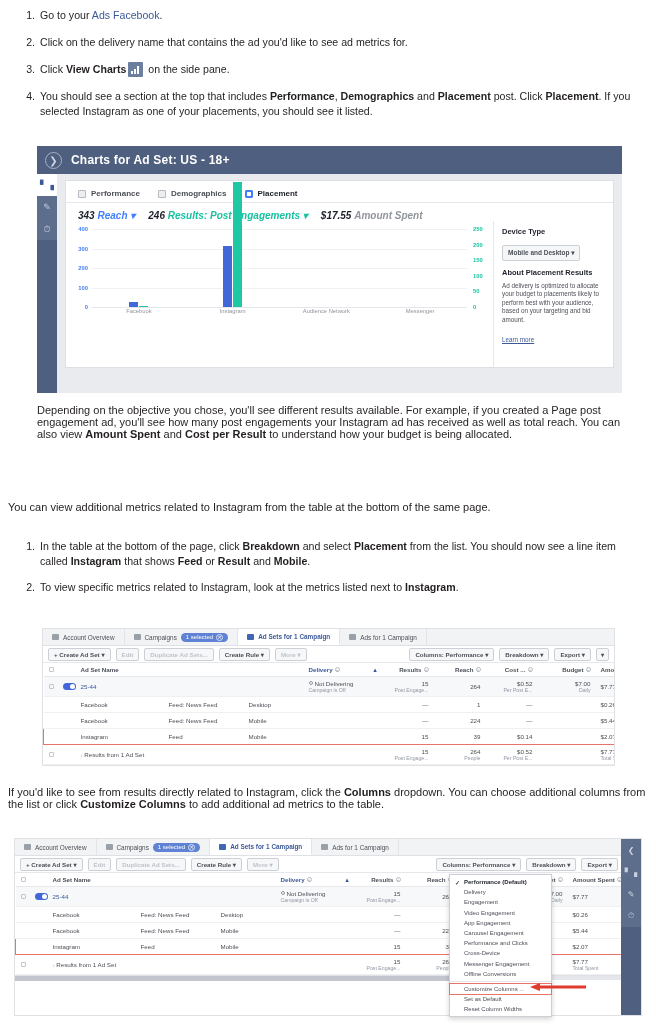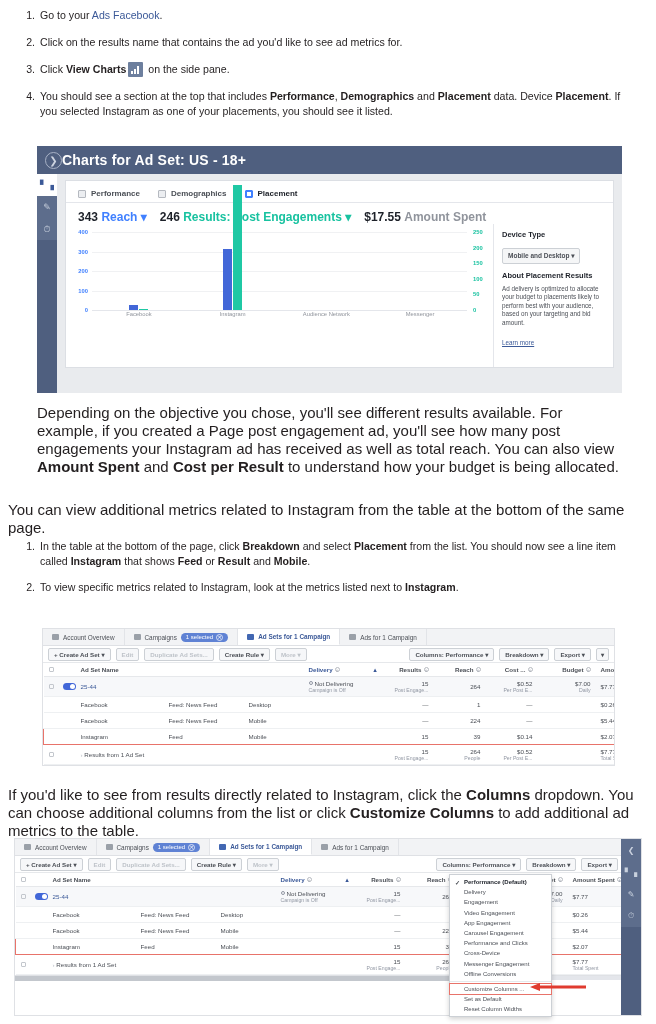--- a/index.html
+++ b/index.html
@@ -13,21 +13,21 @@
     overflow:hidden;
   }
 
   
   .doc { padding:0; }
   .li-row { display:flex; align-items:flex-start; font-size:10.6px; line-height:15px; color:#231f20; }
   .li-num { width:22px; flex:0 0 22px; text-align:right; padding-right:5px; }
   .li-txt { flex:1 1 auto; }
   b, .b { font-weight:bold; }
   a.link { color:#3b5998; text-decoration:none; }
-  .para { font-size:15px; line-height:18px; color:#231f20; }
+  .para { font-size:11px; line-height:12px; color:#231f20; }
 
   .viewcharts-icon{
     display:inline-block;vertical-align:-4px;width:15px;height:15px;
     background:#6d7f9e;border-radius:1px;position:relative;margin:0 2px;
   }
   .viewcharts-icon i{position:absolute;bottom:3px;background:#fff;display:block;}
   .viewcharts-icon i:nth-child(1){left:3px;width:2px;height:3px;}
   .viewcharts-icon i:nth-child(2){left:6px;width:2px;height:5px;}
   .viewcharts-icon i:nth-child(3){left:9px;width:2px;height:8px;}
 
@@ -36,34 +36,34 @@
     position:absolute; left:37px; top:146px; width:585px; height:247px;
     background:#e9ebee; overflow:hidden;
   }
   .cs-topbar{
     height:28px;background:#4f5f7f;display:flex;align-items:center;padding-left:8px;
   }
   .cs-circle{
     width:17px;height:17px;border-radius:50%;border:1px solid #a8b2c6;
     display:flex;align-items:center;justify-content:center;color:#cdd4e0;font-size:10px;
   }
-  .cs-title{color:#fff;font-size:14px;font-weight:bold;letter-spacing:.2px;}
+  .cs-title{color:#fff;font-size:12px;font-weight:bold;margin-left:9px;letter-spacing:.2px;}
   .cs-body{display:flex;height:219px;}
   .cs-rail{width:20px;background:#4f5f7f;flex:0 0 20px;}
   .cs-rail .ri{height:22px;display:flex;align-items:center;justify-content:center;color:#c9d1de;font-size:9px;}
   .cs-rail .ri.act{background:#fff;color:#3b5998;}
   .cs-rail .ri.mid{background:#5d6d8c;}
   .cs-main{flex:1 1 auto;background:#e9ebee;padding:6px 8px 0 8px;}
   .cs-card{background:#fff;border:1px solid #dcdfe4;height:188px;display:flex;flex-direction:column;}
   .cs-tabs{display:flex;align-items:center;height:22px;padding:4px 0 0 12px;gap:18px;border-bottom:1px solid #e4e6eb;position:relative;}
   .cs-tab{display:flex;align-items:center;gap:5px;font-size:8px;font-weight:bold;color:#4b4f56;}
   .cs-tab.sel{color:#1d2129;}
   .tabicon{width:8px;height:8px;border:1px solid #b5b9c0;border-radius:1px;background:#eceef1;display:inline-block;}
   .tabicon.blue{border-color:#4080ff;background:#fff;box-shadow:inset 0 0 0 1px #4080ff;}
-  .cs-metrics{display:flex;align-items:center;gap:13px;padding:7px 0 0 12px;font-size:12px;}
+  .cs-metrics{display:flex;align-items:center;gap:13px;padding:7px 0 0 12px;font-size:10px;font-style:italic;}
   .m-num{font-weight:bold;color:#1d2129;}
   .m-lbl{font-weight:bold;}
   .m-lbl.blue{color:#4080ff;}
   .m-lbl.teal{color:#18c2a0;}
   .m-lbl.gray{color:#90949c;}
   .cs-plotwrap{flex:1 1 auto;display:flex;}
   .cs-plot{flex:1 1 auto;position:relative;padding:6px 4px 0 4px;}
   .cs-side{width:120px;flex:0 0 120px;border-left:1px solid #e4e6eb;padding:6px 8px;}
   .side-h{font-size:7.5px;font-weight:bold;color:#1d2129;margin-bottom:5px;}
   .side-sel{border:1px solid #ccd0d5;border-radius:2px;background:#f5f6f7;font-size:6.5px;
@@ -149,34 +149,34 @@
 <div class="doc" style="position:absolute;left:18px;top:8px;width:620px;">
   <div class="li-row" style="margin-bottom:12px;">
     <span class="li-num">1.</span>
     <span class="li-txt">
       <span>Go to your </span><a class="link" href="#">Ads Facebook</a><span>.</span>
     </span>
   </div>
 
   <div class="li-row" style="margin-bottom:12px;">
     <span class="li-num">2.</span>
-    <span class="li-txt">Click on the results name that contains the ad you'd like to see ad metrics for.</span>
+    <span class="li-txt">Click on the delivery name that contains the ad you'd like to see ad metrics for.</span>
   </div>
 
   <div class="li-row" style="margin-bottom:12px;">
     <span class="li-num">3.</span>
     <span class="li-txt">
       <span>Click </span><b>View Charts</b><span class="viewcharts-icon"><i></i><i></i><i></i></span><span> on the side pane.</span>
     </span>
   </div>
 
   <div class="li-row">
     <span class="li-num">4.</span>
     <span class="li-txt">
-      <span>You should see a section at the top that includes </span><b>Performance</b><span>, </span><b>Demographics</b><span> and </span><b>Placement</b><span> data. Device </span><b>Placement</b><span>. If you selected Instagram as one of your placements, you should see it listed.</span>
+      <span>You should see a section at the top that includes </span><b>Performance</b><span>, </span><b>Demographics</b><span> and </span><b>Placement</b><span> post. Click </span><b>Placement</b><span>. If you selected Instagram as one of your placements, you should see it listed.</span>
     </span>
   </div>
 </div>
 
 <div class="chartshot">
   <div class="cs-topbar">
     <span class="cs-circle">❯</span>
     <span class="cs-title">Charts for Ad Set: US - 18+</span>
   </div>
   <div class="cs-body">

